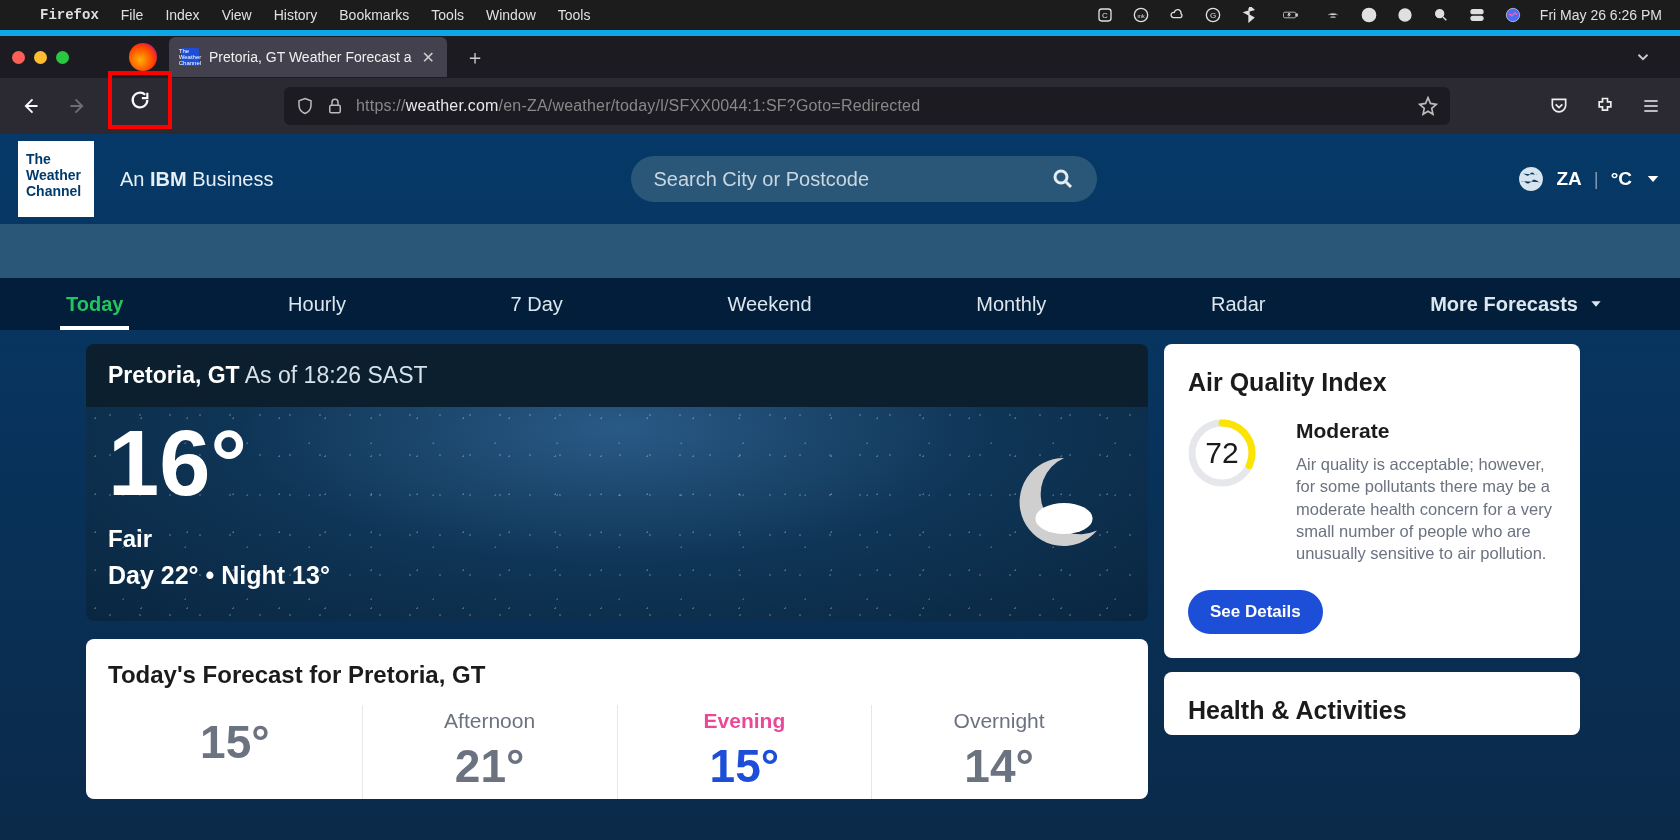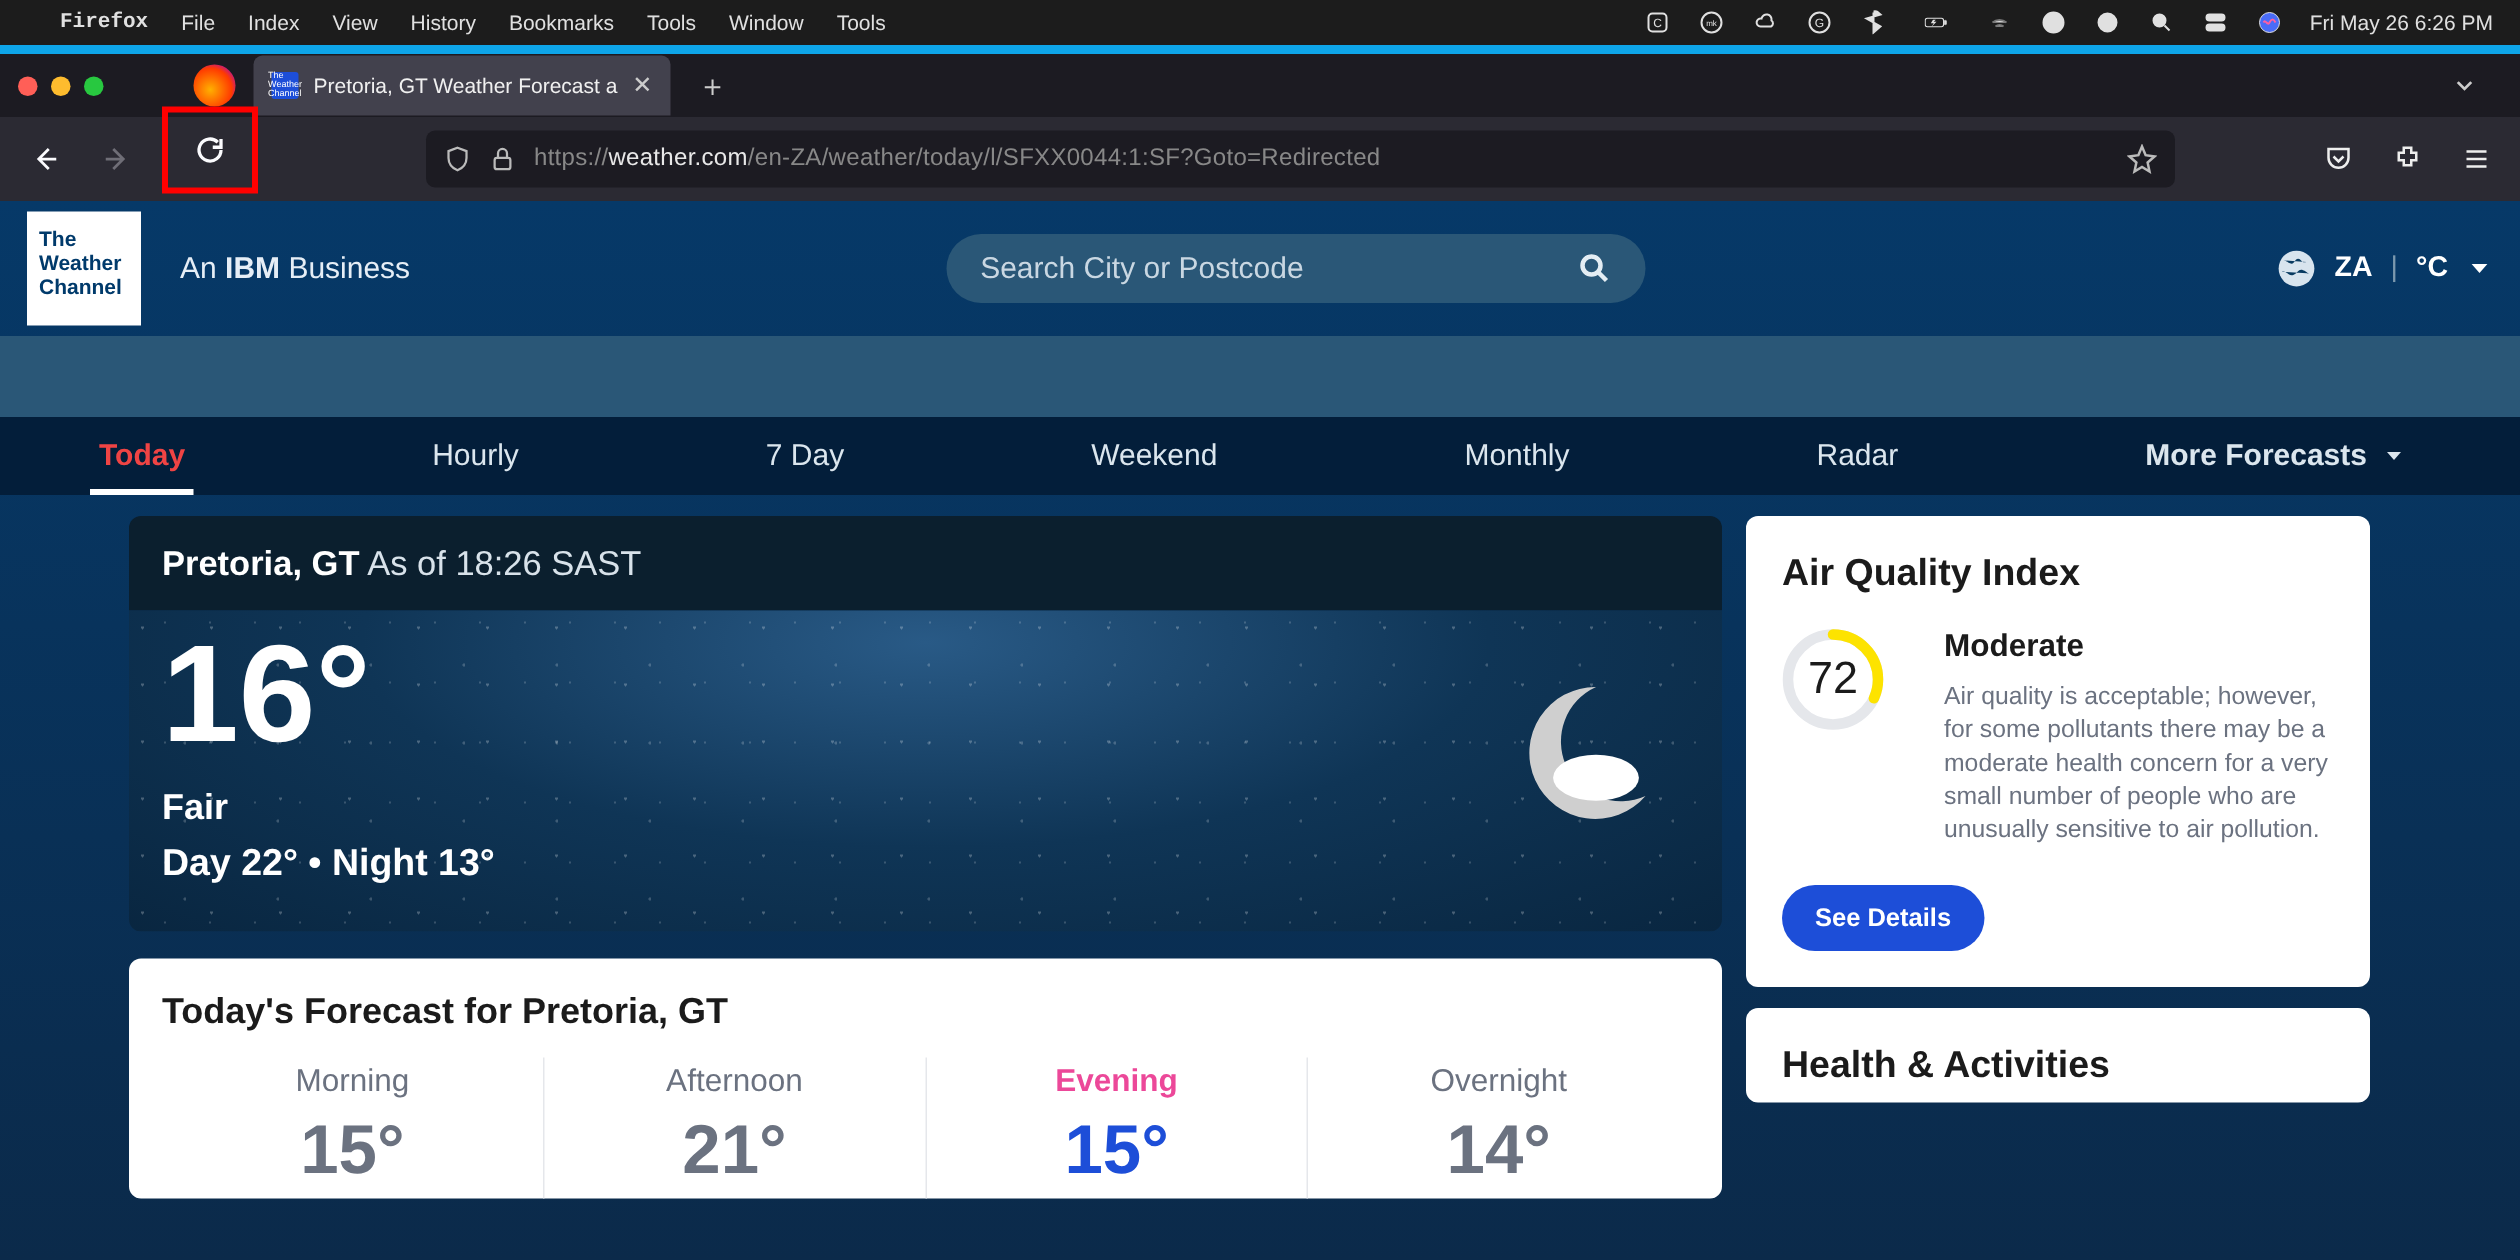--- a/index.html
+++ b/index.html
@@ -49,21 +49,21 @@
 .ibm .b { font-weight: 700; }
 .search-wrap { margin-left: 332px; }
 .search { width: 466px; height: 46px; background: #2a5777; border-radius: 24px; display: flex; align-items: center; padding: 0 22px; color: #c9d7e2; font-size: 20px; }
 .search .mag { margin-left: auto; }
 .region { margin-left: auto; display: flex; align-items: center; gap: 12px; color: #fff; font-size: 19px; font-weight: 600; }
 .region .divider { color: #7b98ae; font-weight: 300; }
 
 .sub-bar { height: 54px; background: #2a5777; }
 .site-nav { height: 52px; background: #031e3a; display: flex; align-items: center; justify-content: space-between; padding: 0 70px 0 60px; color: #dbe6ee; font-size: 20px; }
 .site-nav .item { padding: 12px 6px; position: relative; cursor: pointer; }
-.site-nav .item.active { color: #ef4444; font-weight: 700; }
+.site-nav .item.active { color: #22c55e; font-weight: 700; }
 .site-nav .item.active::after { content: ""; position: absolute; left: 0; right: 0; bottom: -2px; height: 4px; background: #fff; }
 .site-nav .more { display: flex; align-items: center; gap: 10px; font-weight: 700; }
 
 .content { display: flex; gap: 16px; padding: 14px 100px 0 86px; }
 .main-col { flex: 1; display: flex; flex-direction: column; gap: 18px; }
 .side-col { width: 416px; display: flex; flex-direction: column; gap: 14px; }
 
 .hero { border-radius: 8px; overflow: hidden; color: #fff; }
 .hero-top { background: #0b1f2e; padding: 18px 22px; font-size: 23px; }
 .hero-top .loc { font-weight: 800; }
@@ -338,21 +338,20 @@
                 <ellipse cx="60" cy="65" rx="26" ry="14" fill="#fff"></ellipse>
               </svg>
           </div>
         </div>
       </div>
 
       <div class="forecast-card">
         <h2>Today's Forecast for Pretoria, GT</h2>
         <div class="forecast-row">
           <div class="f-cell">
-            <div class="f-label">Morning</div>
             <div class="f-temp">15°</div>
           </div>
           <div class="f-cell">
             <div class="f-label">Afternoon</div>
             <div class="f-temp">21°</div>
           </div>
           <div class="f-cell">
             <div class="f-label cur">Evening</div>
             <div class="f-temp cur">15°</div>
           </div>

